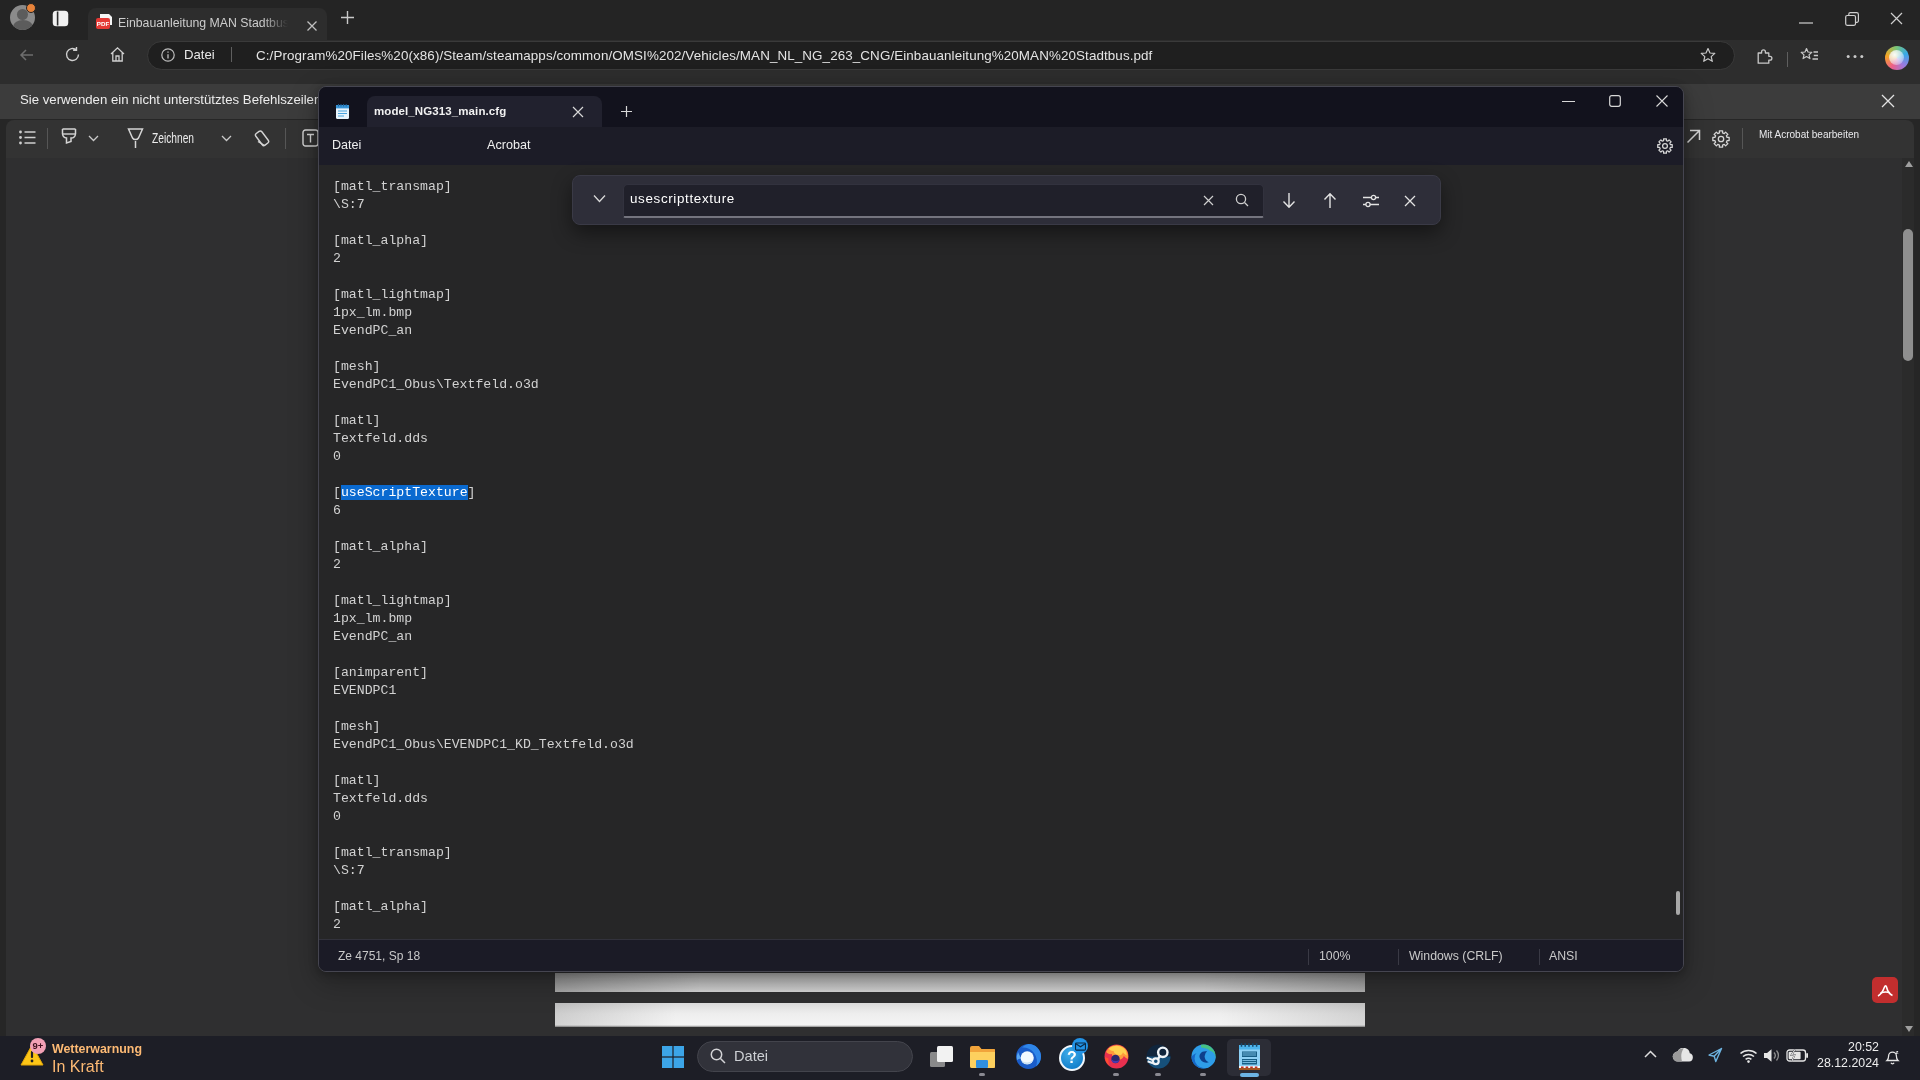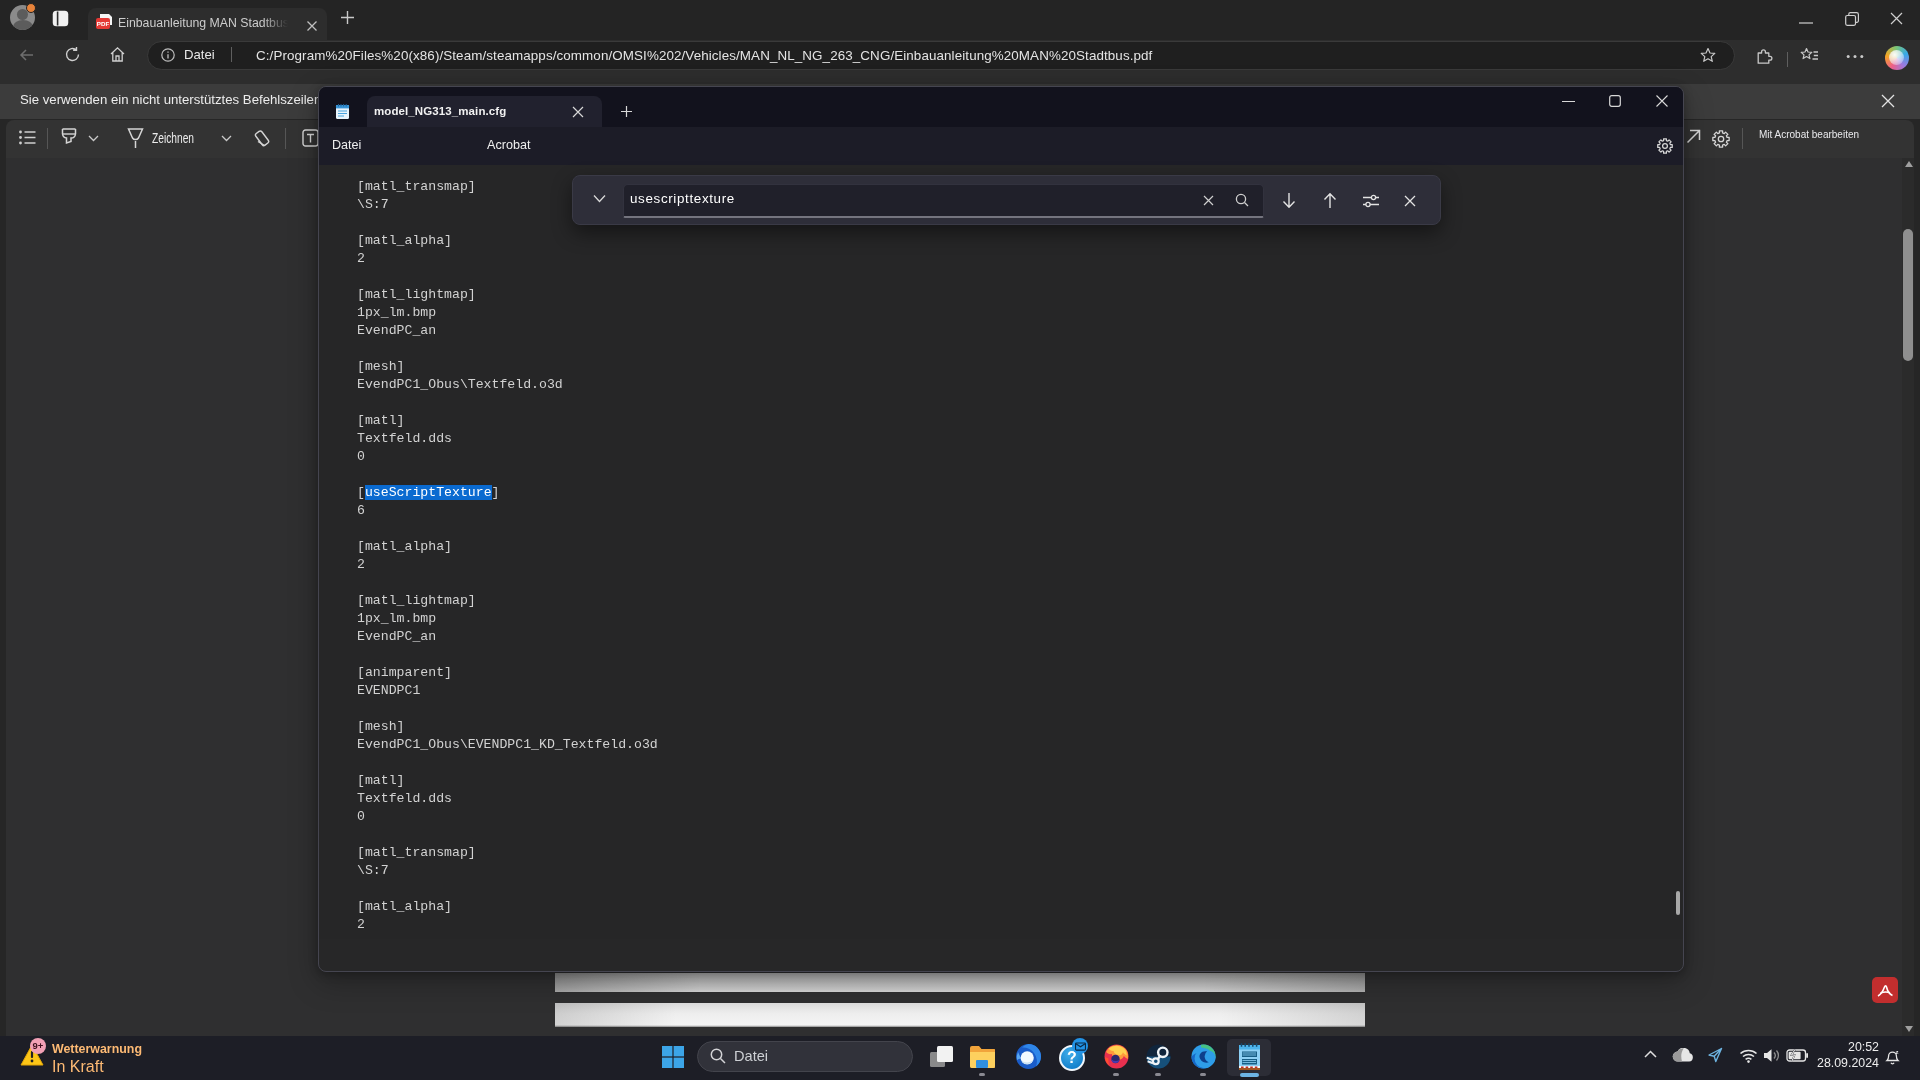--- a/index.html
+++ b/index.html
@@ -260,21 +260,21 @@
   <div id="np-menu"></div>
   <div class="abs mitem" style="left:13px;top:51px;">Datei</div>
   <div class="abs mitem" style="left:74px;top:47px;margin-top:30px;">Bearbeiten</div>
   <div class="abs mitem" style="left:168px;top:51px;">Acrobat</div>
   <svg class="abs" style="left:1338px;top:51px" width="16" height="16" viewBox="0 0 18 18">
     <path d="M17.14 7.38 L17.14 10.62 L15.11 10.53 L14.40 12.24 L15.90 13.61 L13.61 15.90 L12.24 14.40 L10.53 15.11 L10.62 17.14 L7.38 17.14 L7.47 15.11 L5.76 14.40 L4.39 15.90 L2.10 13.61 L3.60 12.24 L2.89 10.53 L0.86 10.62 L0.86 7.38 L2.89 7.47 L3.60 5.76 L2.10 4.39 L4.39 2.10 L5.76 3.60 L7.47 2.89 L7.38 0.86 L10.62 0.86 L10.53 2.89 L12.24 3.60 L13.61 2.10 L15.90 4.39 L14.40 5.76 L15.11 7.47 Z" fill="none" stroke="#d8d8d8" stroke-width="1.4" stroke-linejoin="round"></path>
     <circle cx="9" cy="9" r="2.7" fill="none" stroke="#d8d8d8" stroke-width="1.4"></circle>
   </svg>
 
   <div id="np-text"></div>
-  <pre id="cfg" class="abs" style="left:14px;top:90.5px;margin-left:24px;">[matl_transmap]
+  <pre id="cfg" class="abs" style="left:14px;top:90.5px;">[matl_transmap]
 \S:7
 
 [matl_alpha]
 2
 
 [matl_lightmap]
 1px_lm.bmp
 EvendPC_an
 
 [mesh]
@@ -335,20 +335,29 @@
     <svg class="abs" style="left:790px;top:18px" width="16" height="14" viewBox="0 0 16 14">
         <path d="M0 3.5 H16 M0 10.5 H16" stroke="#e3e3e3" stroke-width="1.4"></path>
         <circle cx="10.5" cy="3.5" r="2.1" fill="#2e2e39" stroke="#e3e3e3" stroke-width="1.3"></circle>
         <circle cx="5" cy="10.5" r="2.1" fill="#2e2e39" stroke="#e3e3e3" stroke-width="1.3"></circle>
       </svg>
     <svg class="abs" style="left:831px;top:19px" width="12" height="12" viewBox="0 0 12 12">
         <path d="M1 1 L11 11 M11 1 L1 11" stroke="#e3e3e3" stroke-width="1.3"></path>
       </svg>
   </div>
 
+  <div id="np-status">
+    <div class="abs" style="left:19px;top:9px;font-size:12px;">Ze 4751, Sp 18</div>
+    <div class="abs" style="left:989px;top:9px;width:1px;height:16px;background:#3a3a45"></div>
+    <div class="abs" style="left:1000px;top:9px;">100%</div>
+    <div class="abs" style="left:1079px;top:9px;width:1px;height:16px;background:#3a3a45"></div>
+    <div class="abs" style="left:1090px;top:9px;">Windows (CRLF)</div>
+    <div class="abs" style="left:1220px;top:9px;width:1px;height:16px;background:#3a3a45"></div>
+    <div class="abs" style="left:1230px;top:9px;">ANSI</div>
+  </div>
 </div>
 
 <div class="abs" id="taskbar">
 
   <svg class="abs" style="left:20px;top:8px" width="24" height="22" viewBox="0 0 24 22">
     <path d="M12 1 L23 21 H1 Z" fill="#fdc617" stroke="#e3a608" stroke-width="1"></path>
     <rect x="10.9" y="7" width="2.2" height="7" rx="1" fill="#222"></rect>
     <circle cx="12" cy="17" r="1.4" fill="#222"></circle>
   </svg>
   <div class="abs" style="left:30px;top:2px;width:16px;height:16px;border-radius:50%;background:#f2a0b5;color:#40121f;font-size:9.5px;font-weight:bold;text-align:center;line-height:16px;">9+</div>
@@ -460,19 +469,19 @@
     <path d="M11 4.5 a4.5 4.5 0 0 1 0 6 M13.5 2.5 a7.5 7.5 0 0 1 0 10" fill="none" stroke="#8f8f8f" stroke-width="1.3"></path>
   </svg>
   <svg class="abs" style="left:1786px;top:13px" width="22" height="13" viewBox="0 0 22 13">
     <rect x="1" y="1" width="18.5" height="11" rx="2.5" fill="none" stroke="#e6e6e6" stroke-width="1.3"></rect>
     <rect x="20.2" y="4" width="1.8" height="5" rx="0.9" fill="#e6e6e6"></rect>
     <rect x="2.6" y="2.8" width="12" height="7.5" rx="1" fill="#e6e6e6"></rect>
     <path d="M9 0.5 L5.5 6 h3 L6 12" fill="none" stroke="#1b1c24" stroke-width="1.6"></path>
     <path d="M9 0.5 L5.5 6 h3 L6 12" fill="none" stroke="#e6e6e6" stroke-width="1.1"></path>
   </svg>
   <div class="abs" style="left:1843px;top:4px;width:36px;font-size:12.4px;color:#ededed;text-align:right;">20:52</div>
-  <div class="abs" style="left:1812px;top:20px;width:67px;font-size:12.4px;color:#ededed;text-align:right;">28.09.2024</div>
+  <div class="abs" style="left:1812px;top:20px;width:67px;font-size:12.4px;color:#ededed;text-align:right;">28.12.2024</div>
   <svg class="abs" style="left:1885px;top:13px" width="15" height="16" viewBox="0 0 15 16">
     <path d="M2 11.5 c1.2-1 1.6-2.6 1.6-4.5 a3.9 3.9 0 0 1 7.8 0 c0 1.9 .4 3.5 1.6 4.5 z" fill="none" stroke="#e6e6e6" stroke-width="1.3"></path>
     <path d="M6 13.8 a1.6 1.6 0 0 0 3 0" fill="none" stroke="#e6e6e6" stroke-width="1.3"></path>
     <text x="10.5" y="5" font-size="6" fill="#e6e6e6" font-family="Liberation Sans" font-weight="bold">z</text>
   </svg>
 </div>
 
 </body></html>

